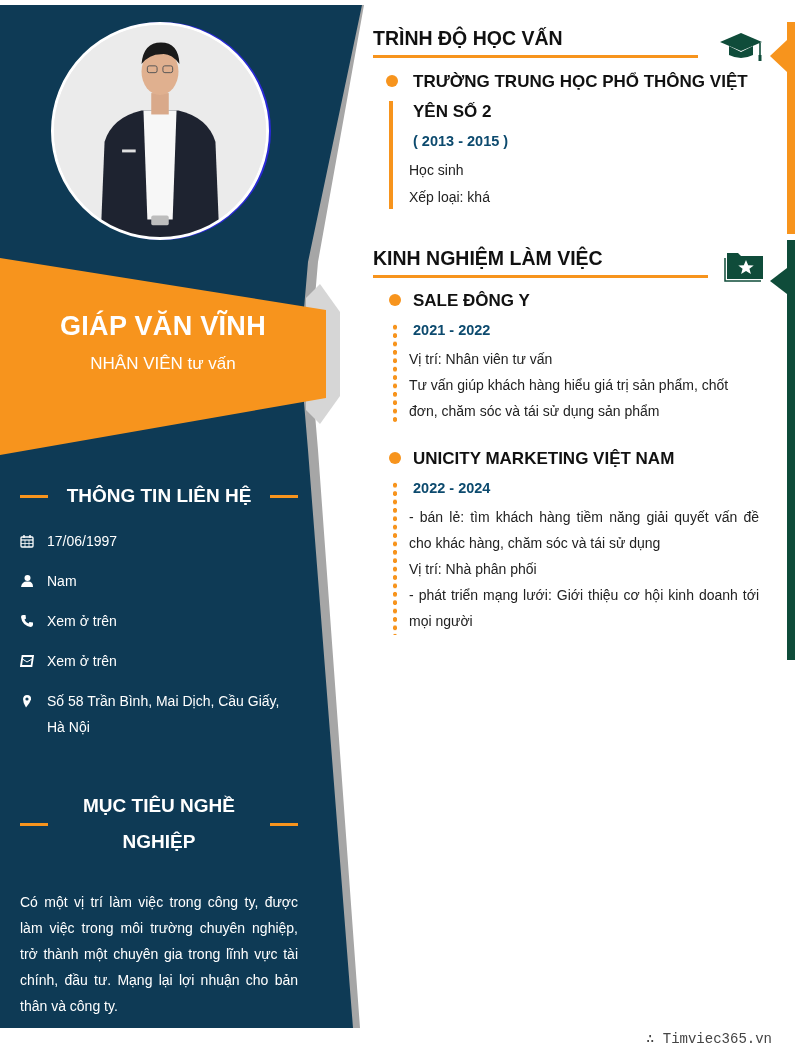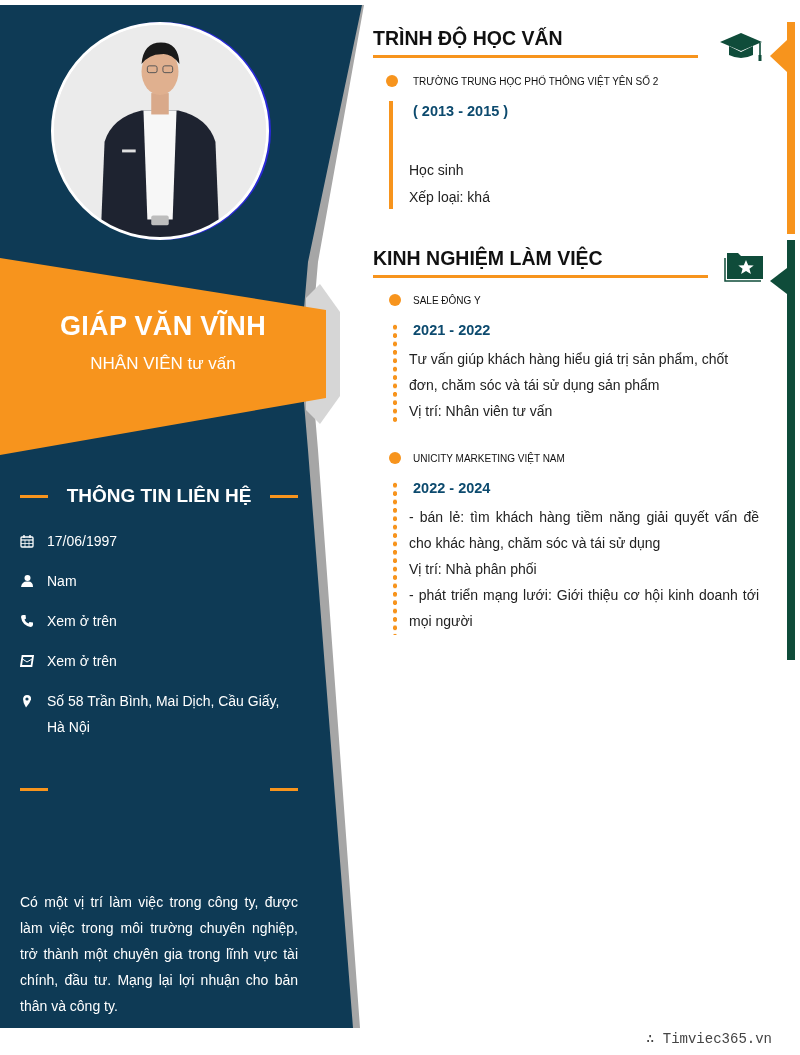--- a/index.html
+++ b/index.html
@@ -40,21 +40,21 @@
     position: absolute; left: 20px; top: 889px; width: 278px;
     color: #ffffff; font-size: 14px; line-height: 26px; text-align: justify;
   }
 
   
   .rsec-title {
     position: absolute; left: 373px; font-weight: bold; font-size: 19.5px; color: #111;
   }
   .rsec-line { position: absolute; left: 373px; height: 3px; background: #f7941d; }
   .bullet { position: absolute; width: 12px; height: 12px; border-radius: 50%; background: #f7941d; }
-  .item-title { font-weight: normal; font-size: 10px; line-height: 29px; color: #111; }
+  .item-title { font-weight: bold; font-size: 17px; line-height: 29px; color: #111; }
   .item-date { font-weight: bold; font-size: 14.5px; line-height: 29px; color: #0c4a6e; }
   .item-text { font-size: 14px; line-height: 26px; color: #222; }
 
   .edu-rail { position: absolute; left: 389px; top: 101px; width: 4px; height: 108px; background: #f7941d; }
 
   .exp-rail {
     position: absolute; left: 393px; width: 4px;
     background-image: radial-gradient(circle, #f7941d 2.2px, transparent 2.5px);
     background-size: 4px 8.4px; background-repeat: repeat-y;
   }
@@ -162,20 +162,24 @@
           <path d="M7,1 Q11.5,1 11,5.5 Q10,9 6,13.5 Q3,9 3,5 Q3.5,1 7,1 Z" fill="#fff"></path>
           <circle cx="7" cy="5" r="1.6" fill="#0e3a55"></circle>
         </svg>
     </span>
     <span>Số 58 Trần Bình, Mai Dịch, Cầu Giấy, Hà Nội</span>
   </div>
 </div>
 
 <div class="lhead" style="top:788px;">
   <span class="dash"></span>
+  <span class="txt">
+    <span>MỤC TIÊU NGHỀ</span><br>
+    <span>NGHIỆP</span>
+  </span>
   <span class="dash"></span>
 </div>
 <div class="objective">Có một vị trí làm việc trong công ty, được làm việc trong môi trường chuyên nghiệp, trở thành một chuyên gia trong lĩnh vực tài chính, đầu tư. Mạng lại lợi nhuận cho bản thân và công ty.</div>
 
 <div class="rsec-title" style="top:27px;">TRÌNH ĐỘ HỌC VẤN</div>
 <div class="rsec-line" style="top:55px; width:325px;"></div>
 <span style="position:absolute; left:720px; top:31px; width:44px; height:32px;">
   <svg viewBox="0 0 44 32" width="44" height="32">
       <polygon points="0,11 21,2 42,11 21,20" fill="#0f4c3a"></polygon>
       <path d="M9,15 L9,24 Q21,30 33,24 L33,15 L21,21 Z" fill="#0f4c3a"></path>
@@ -205,22 +209,22 @@
     </svg>
 </span>
 
 <span class="bullet" style="left:389px; top:294px;"></span>
 <div class="exp-rail" style="top:323px; height:100px;"></div>
 <div style="position:absolute; left:413px; top:286px; width:350px;">
   <div class="item-title">SALE ĐÔNG Y</div>
   <div class="item-date" style="margin-top:1px;">2021 - 2022</div>
 </div>
 <div style="position:absolute; left:409px; top:346px; width:350px;">
+  <div class="item-text">Vị trí: Nhân viên tư vấn</div>
   <div class="item-text">Tư vấn giúp khách hàng hiểu giá trị sản phẩm, chốt đơn, chăm sóc và tái sử dụng sản phẩm</div>
-  <div class="item-text">Vị trí: Nhân viên tư vấn</div>
 </div>
 
 <span class="bullet" style="left:389px; top:452px;"></span>
 <div class="exp-rail" style="top:481px; height:154px;"></div>
 <div style="position:absolute; left:413px; top:444px; width:350px;">
   <div class="item-title">UNICITY MARKETING VIỆT NAM</div>
   <div class="item-date" style="margin-top:1px;">2022 - 2024</div>
 </div>
 <div style="position:absolute; left:409px; top:504px; width:350px; text-align:justify;">
   <div class="item-text">- bán lẻ: tìm khách hàng tiềm năng giải quyết vấn đề cho khác hàng, chăm sóc và tái sử dụng</div>

